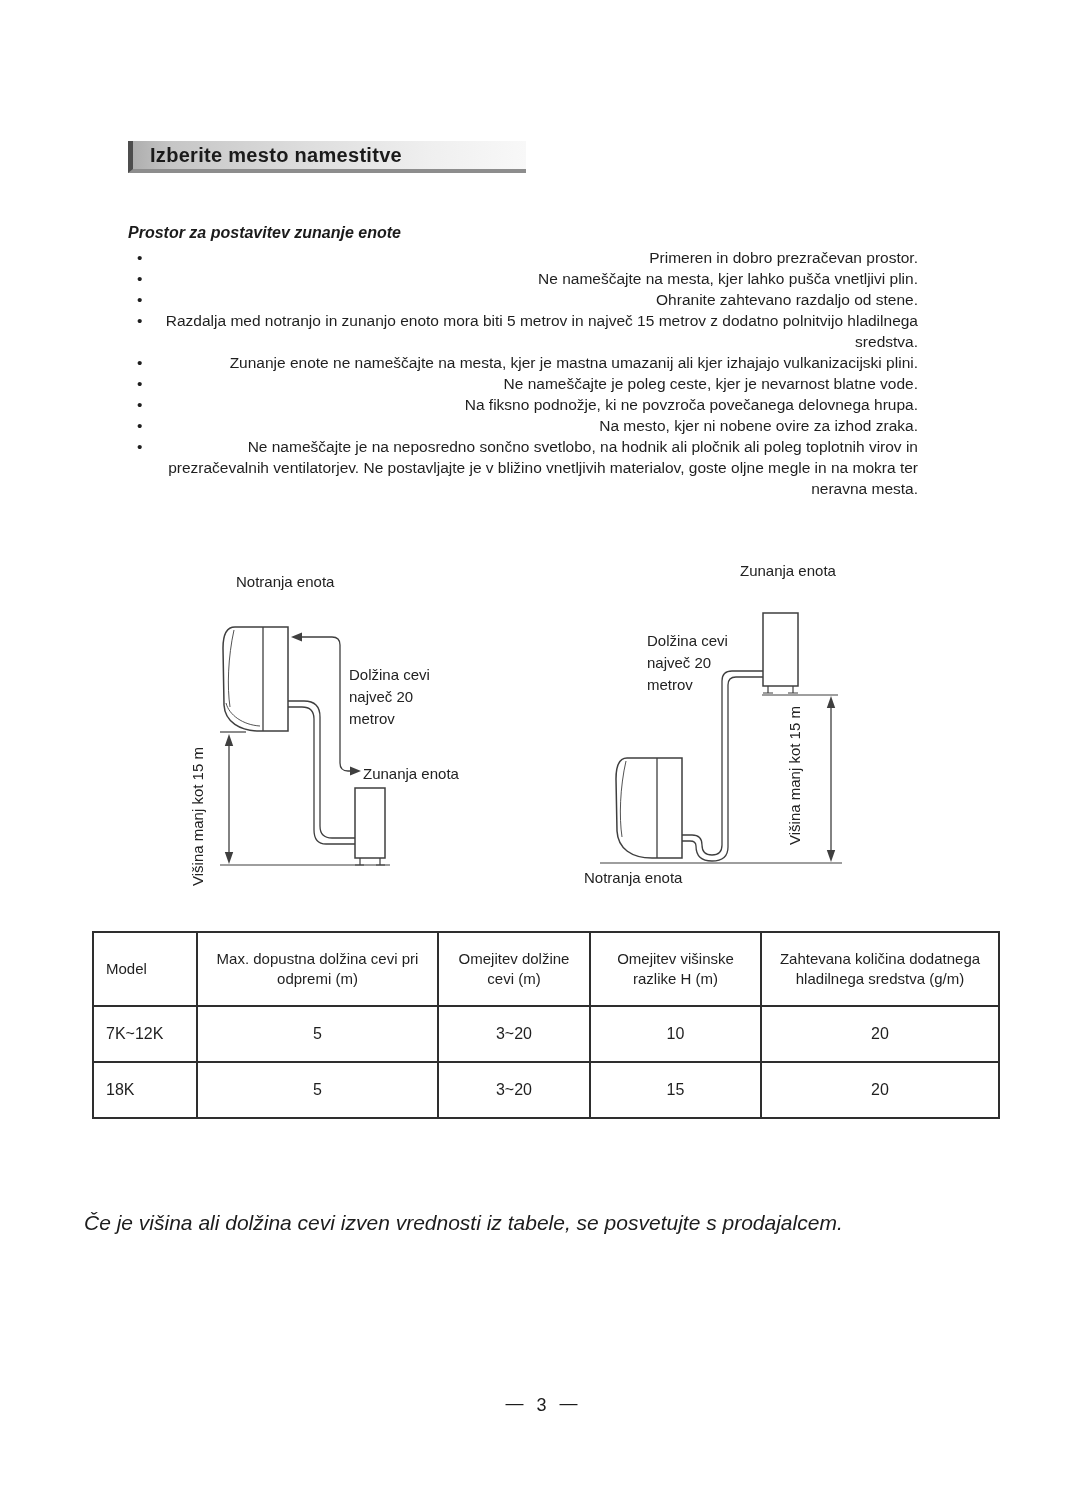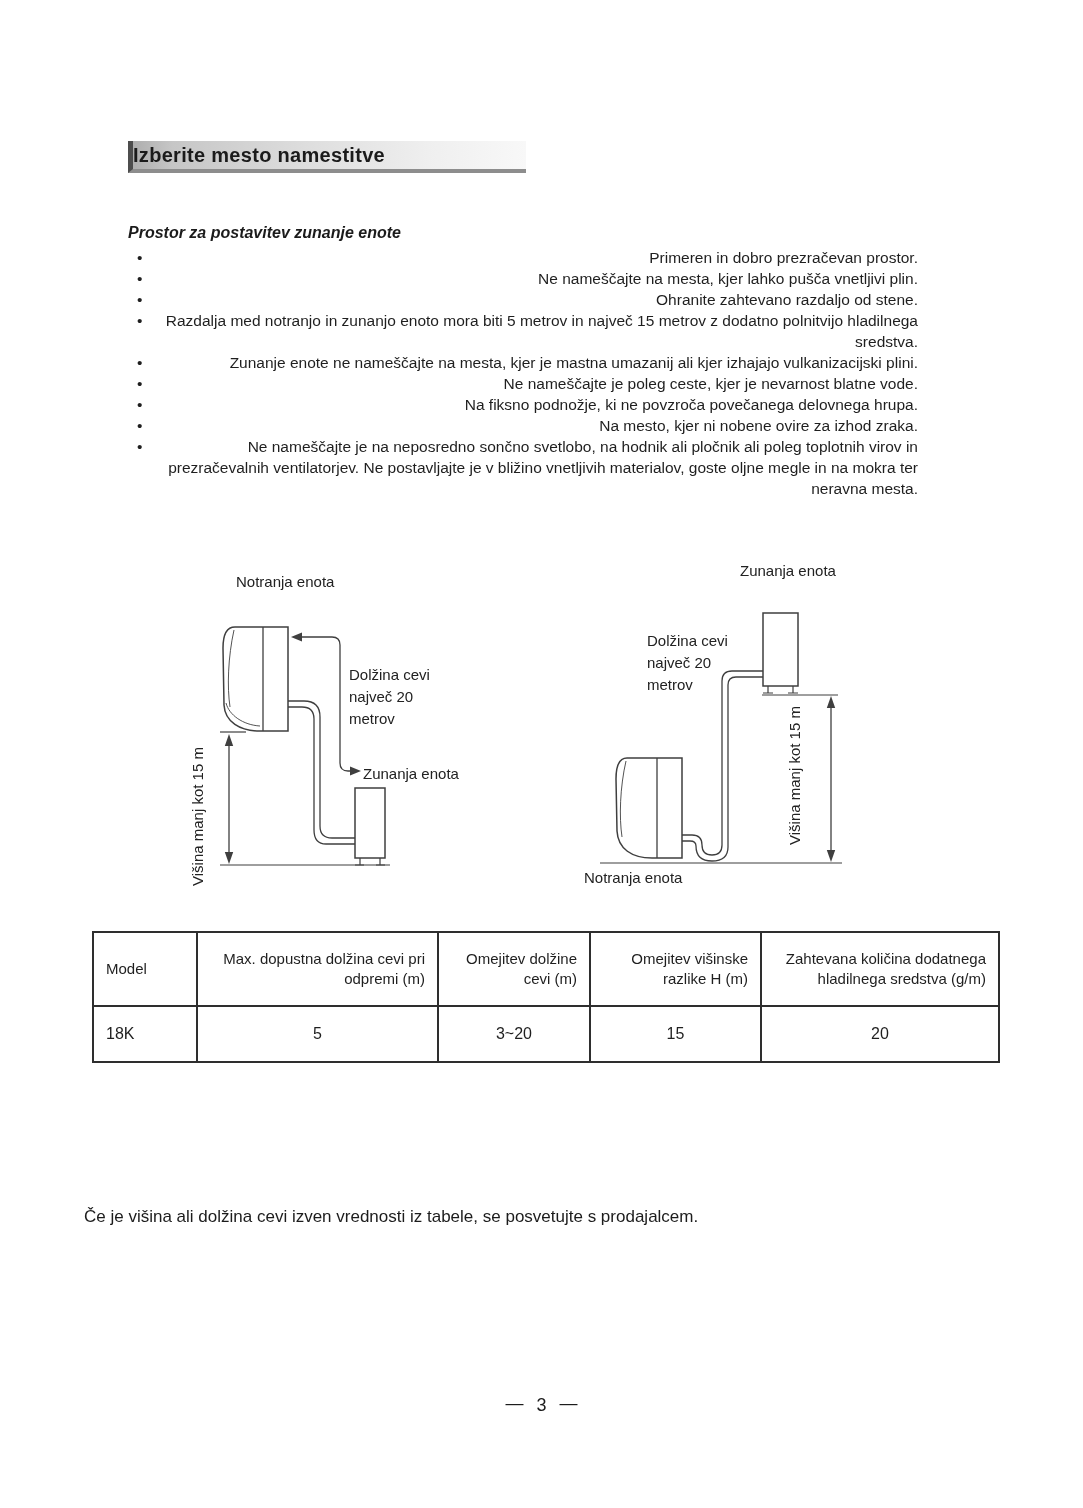--- a/index.html
+++ b/index.html
@@ -10,21 +10,21 @@
   }
   
   .title-bar{
     position:absolute;left:128px;top:141px;width:393px;height:28px;
     background:linear-gradient(90deg,#aeaeae 0%,#c6c6c6 10%,#dedede 45%,#efefef 75%,#f8f8f8 100%);
     border-left:5px solid #4d4d4d;
     border-bottom:4px solid #8d8d8d;
     display:flex;align-items:center;
   }
   .title-bar h1{
-    margin:0;font-size:20px;font-weight:bold;color:#1b1b1b;letter-spacing:.3px;
+    margin:0;padding-left:17px;font-size:20px;font-weight:bold;color:#1b1b1b;letter-spacing:.3px;
   }
   
   .intro-heading{
     position:absolute;left:128px;top:224px;margin:0;
     font-size:16px;font-weight:bold;font-style:italic;color:#1b1b1b;
   }
   .bullet-list{
     position:absolute;left:128px;top:247px;width:790px;margin:0;padding:0;list-style:none;
     font-size:15.5px;line-height:21px;
   }
@@ -38,25 +38,25 @@
     position:absolute;width:150px;text-align:center;font-size:15px;color:#222;
     transform:rotate(-90deg);transform-origin:center;white-space:nowrap;
   }
   
   .spec-table-wrap{position:absolute;left:92px;top:931px;border-radius:22px;}
   table.spec{border-collapse:collapse;table-layout:fixed;width:906px;}
   table.spec th,table.spec td{
     border:2px solid #2e2e2e;font-weight:normal;color:#1f1f1f;
     vertical-align:middle;box-sizing:border-box;
   }
-  table.spec th{height:74px;font-size:15px;text-align:right;padding:2px 12px;line-height:20px;}
+  table.spec th{height:74px;font-size:15px;text-align:center;padding:2px 12px;line-height:20px;}
   table.spec td{height:56px;font-size:16px;text-align:center;}
   table.spec th.first,table.spec td.first{text-align:left;padding-left:12px;}
   
-  .footnote{position:absolute;left:84px;top:1190px;font-size:17px;color:#1c1c1c;}
+  .footnote{position:absolute;left:84px;top:1190px;font-size:21px;color:#1c1c1c;font-style:italic;}
   .page-footer{position:absolute;left:0;top:1395px;width:100%;text-align:center;font-size:18px;color:#1c1c1c;}
   .page-footer .dash{margin:0 13px;position:relative;top:-2px;}
 </style>
 </head>
 <body>
 
 <div class="title-bar">
   <h1>Izberite mesto namestitve</h1>
 </div>
 
@@ -200,20 +200,27 @@
       <tr>
         <th class="first">Model</th>
         <th>Max. dopustna dolžina cevi pri odpremi (m)</th>
         <th>Omejitev dolžine cevi (m)</th>
         <th>Omejitev višinske razlike H (m)</th>
         <th>Zahtevana količina dodatnega hladilnega sredstva (g/m)</th>
       </tr>
     </thead>
     <tbody>
       <tr>
+        <td class="first">7K~12K</td>
+        <td>5</td>
+        <td>3~20</td>
+        <td>10</td>
+        <td>20</td>
+      </tr>
+      <tr>
         <td class="first">18K</td>
         <td>5</td>
         <td>3~20</td>
         <td>15</td>
         <td>20</td>
       </tr>
     </tbody>
   </table>
 </div>
 

